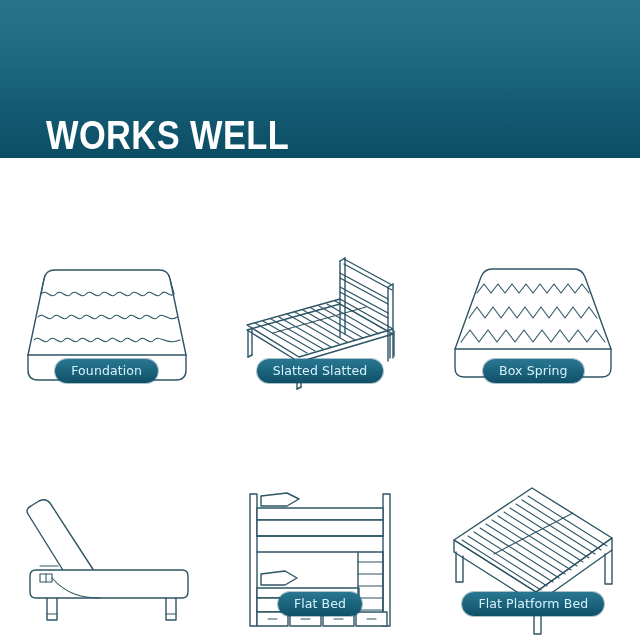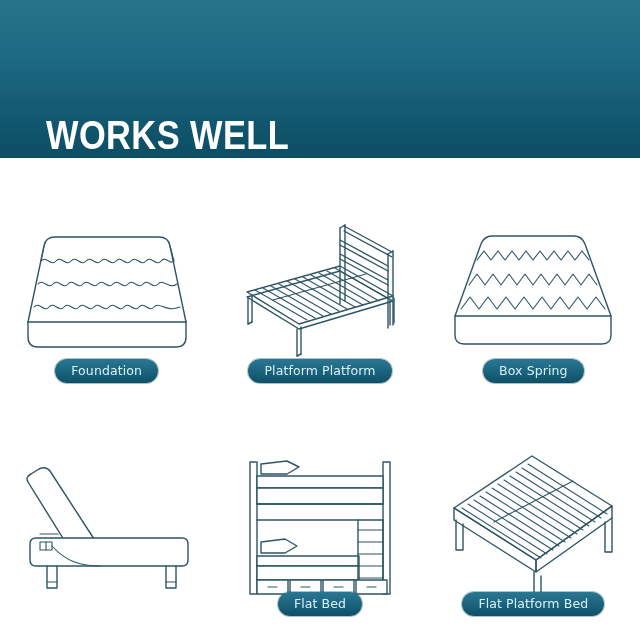--- a/index.html
+++ b/index.html
@@ -57,21 +57,21 @@
     height: 482px;
     display: grid;
     grid-template-columns: repeat(3, 1fr);
     grid-template-rows: repeat(2, 1fr);
   }
   .cell {
     position: relative;
     display: flex;
     flex-direction: column;
     align-items: center;
-    justify-content: center;
+    justify-content: flex-end;
   }
   .art {
     width: 186px;
     height: 162px;
     display: block;
     margin-top: 12px;
   }
   .cell.row2 .art {
     margin-top: 14px;
   }
@@ -187,21 +187,21 @@
         <path class="ln" d="M21 93 L21 120"></path>
         <path class="ln" d="M25 91 L25 118"></path>
         <path class="ln" d="M21 120 L25 118"></path>
         <path class="ln" d="M70 125 L70 152"></path>
         <path class="ln" d="M74 123 L74 150"></path>
         <path class="ln" d="M70 152 L74 150"></path>
         <path class="ln" d="M163 96 L163 121"></path>
         <path class="ln" d="M167 94 L167 119"></path>
       </svg>
       <div class="pill-wrap">
-        <span class="pill">Platform Platform</span>
+        <span class="pill">Slatted Slatted</span>
       </div>
     </div>
 
     <div class="cell row1">
       <svg class="art" viewBox="0 0 186 162">
         <path class="ln fillw" d="M24 140 C18 140 15 137 15 131 L15 112 L41 40 C43 35 46 32 52 32 L134 32 C140 32 143 35 145 40 L171 112 L171 131 C171 137 168 140 162 140 Z"></path>
         <path class="ln" d="M15 112 L171 112"></path>
 
         <path class="ln-thin" d="M37 56 L44 47 L51 56 L58 47 L65 56 L72 47 L79 56 L86 47 L93 56 L100 47 L107 56 L114 47 L121 56 L128 47 L135 56 L142 47 L149 56"></path>
         <path class="ln-thin" d="M29 81 L37 70 L45 81 L53 70 L61 81 L69 70 L77 81 L85 70 L93 81 L101 70 L109 81 L117 70 L125 81 L133 70 L141 81 L149 70 L157 81"></path>

